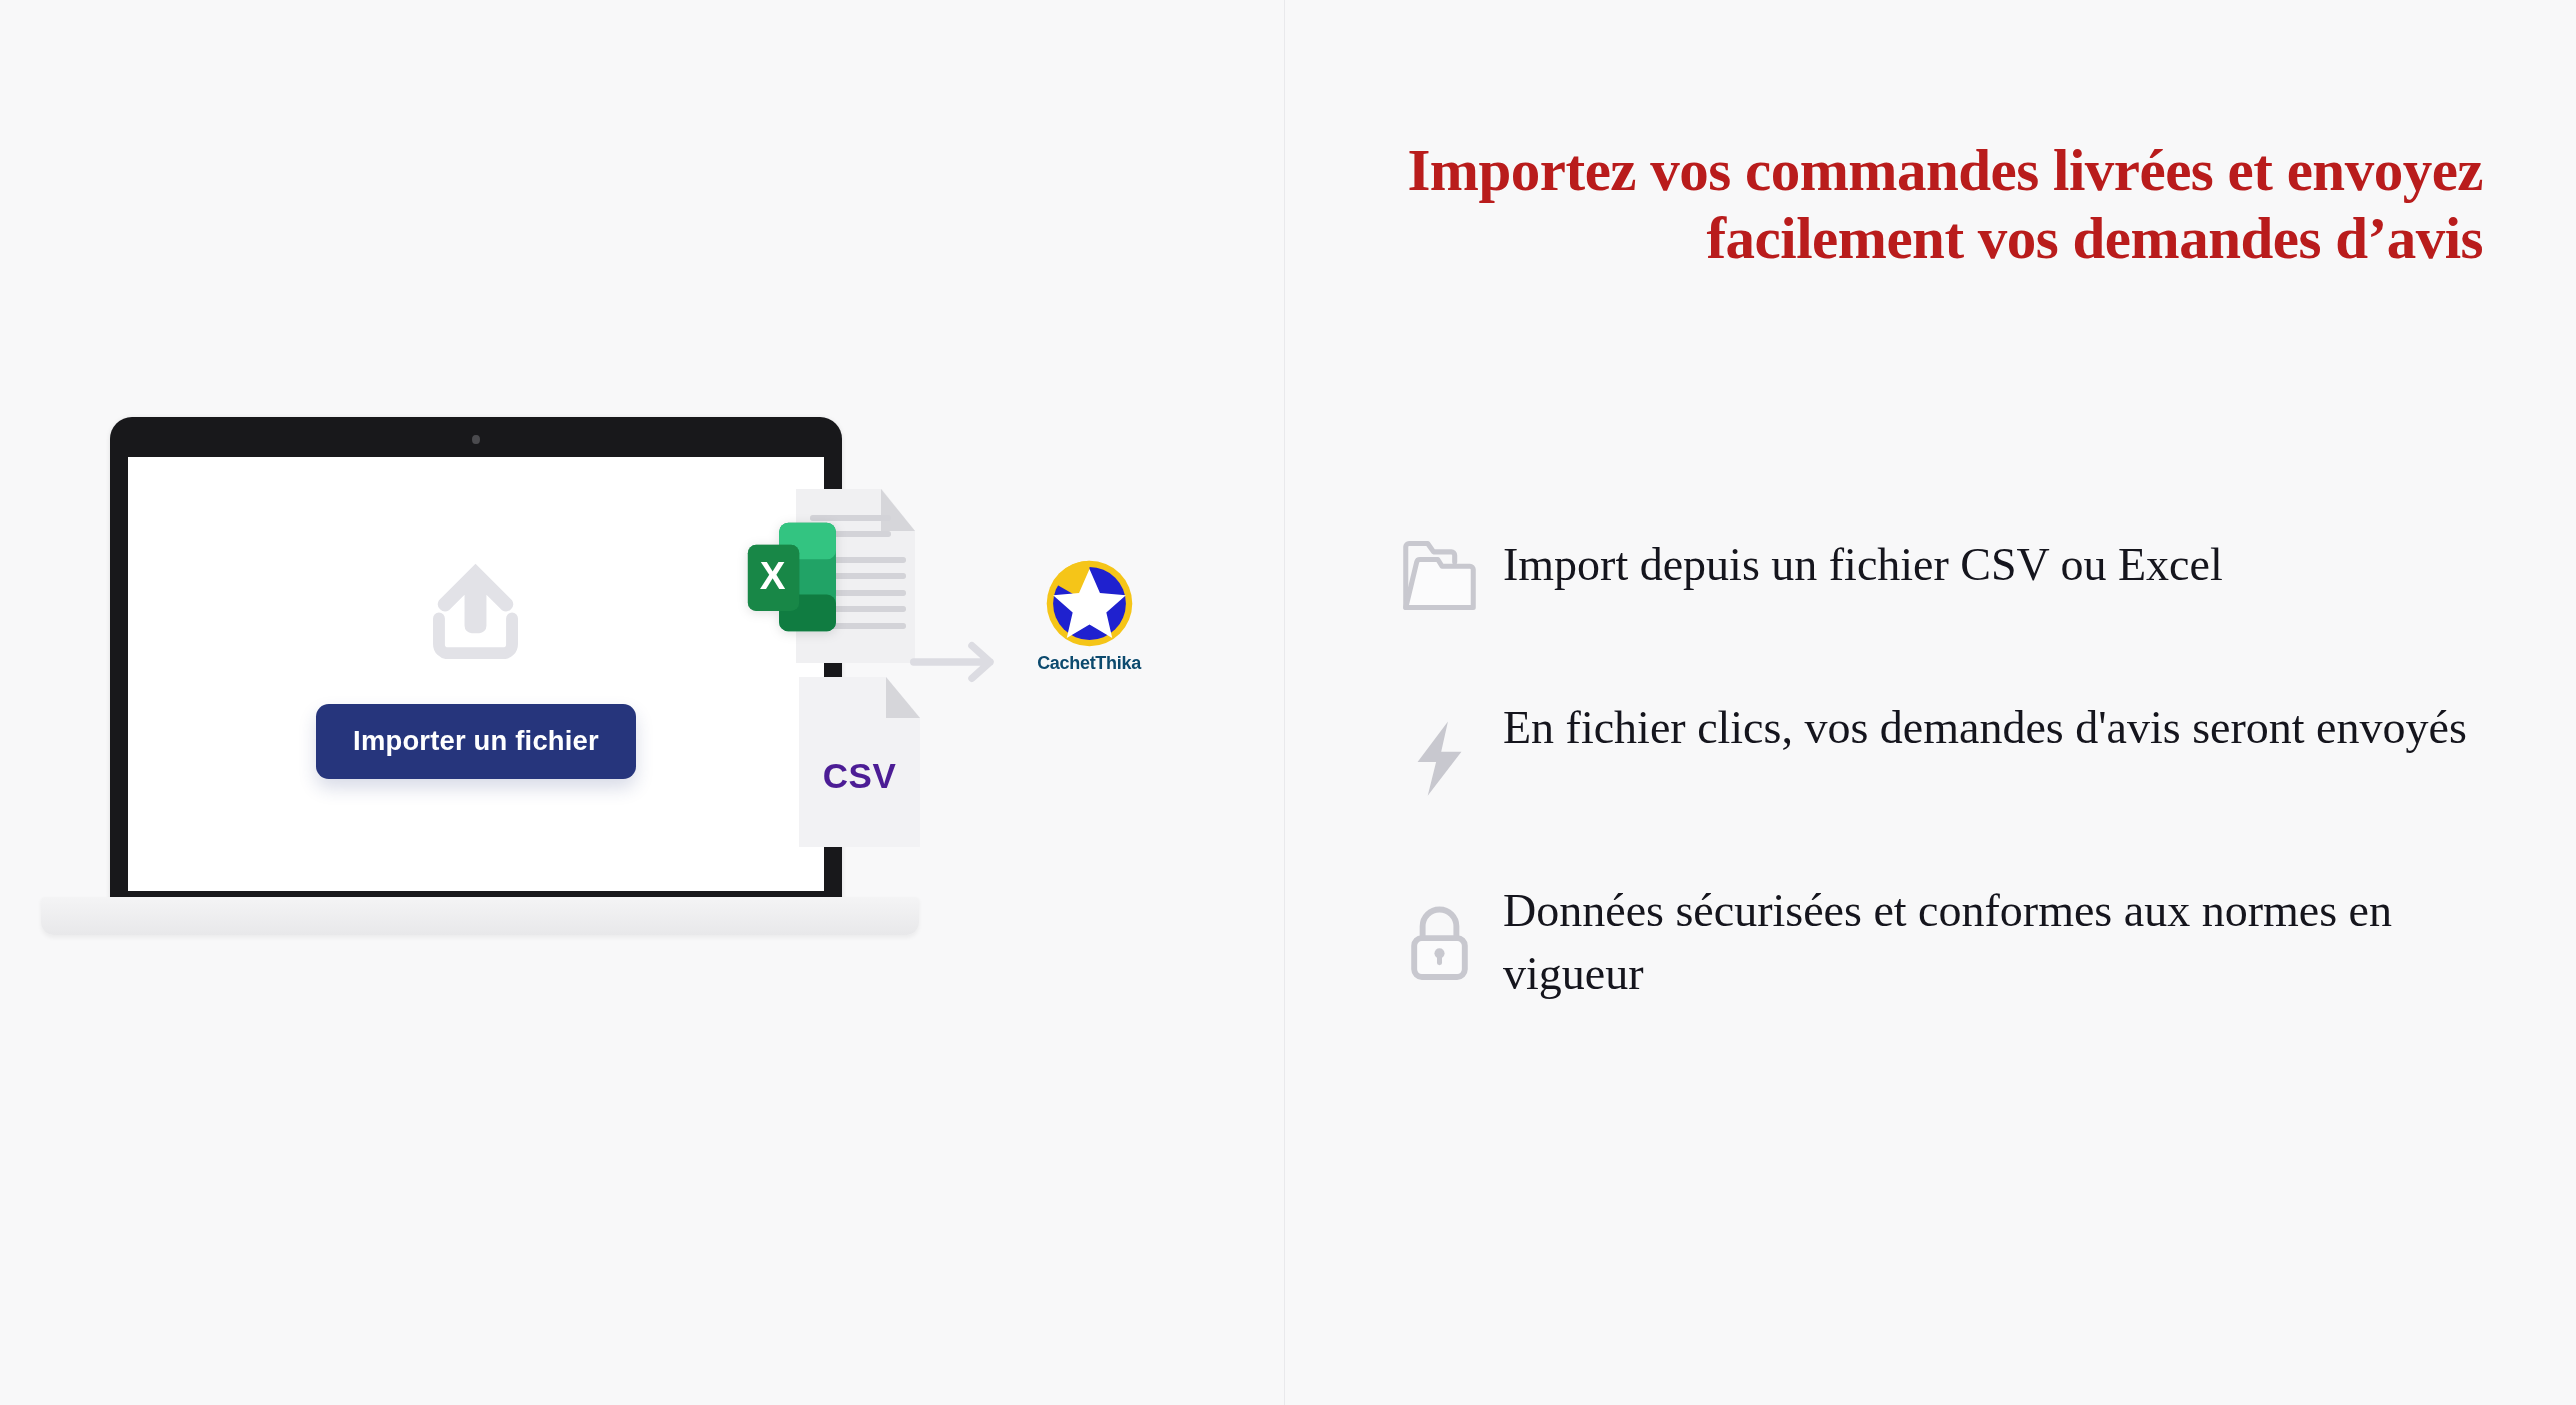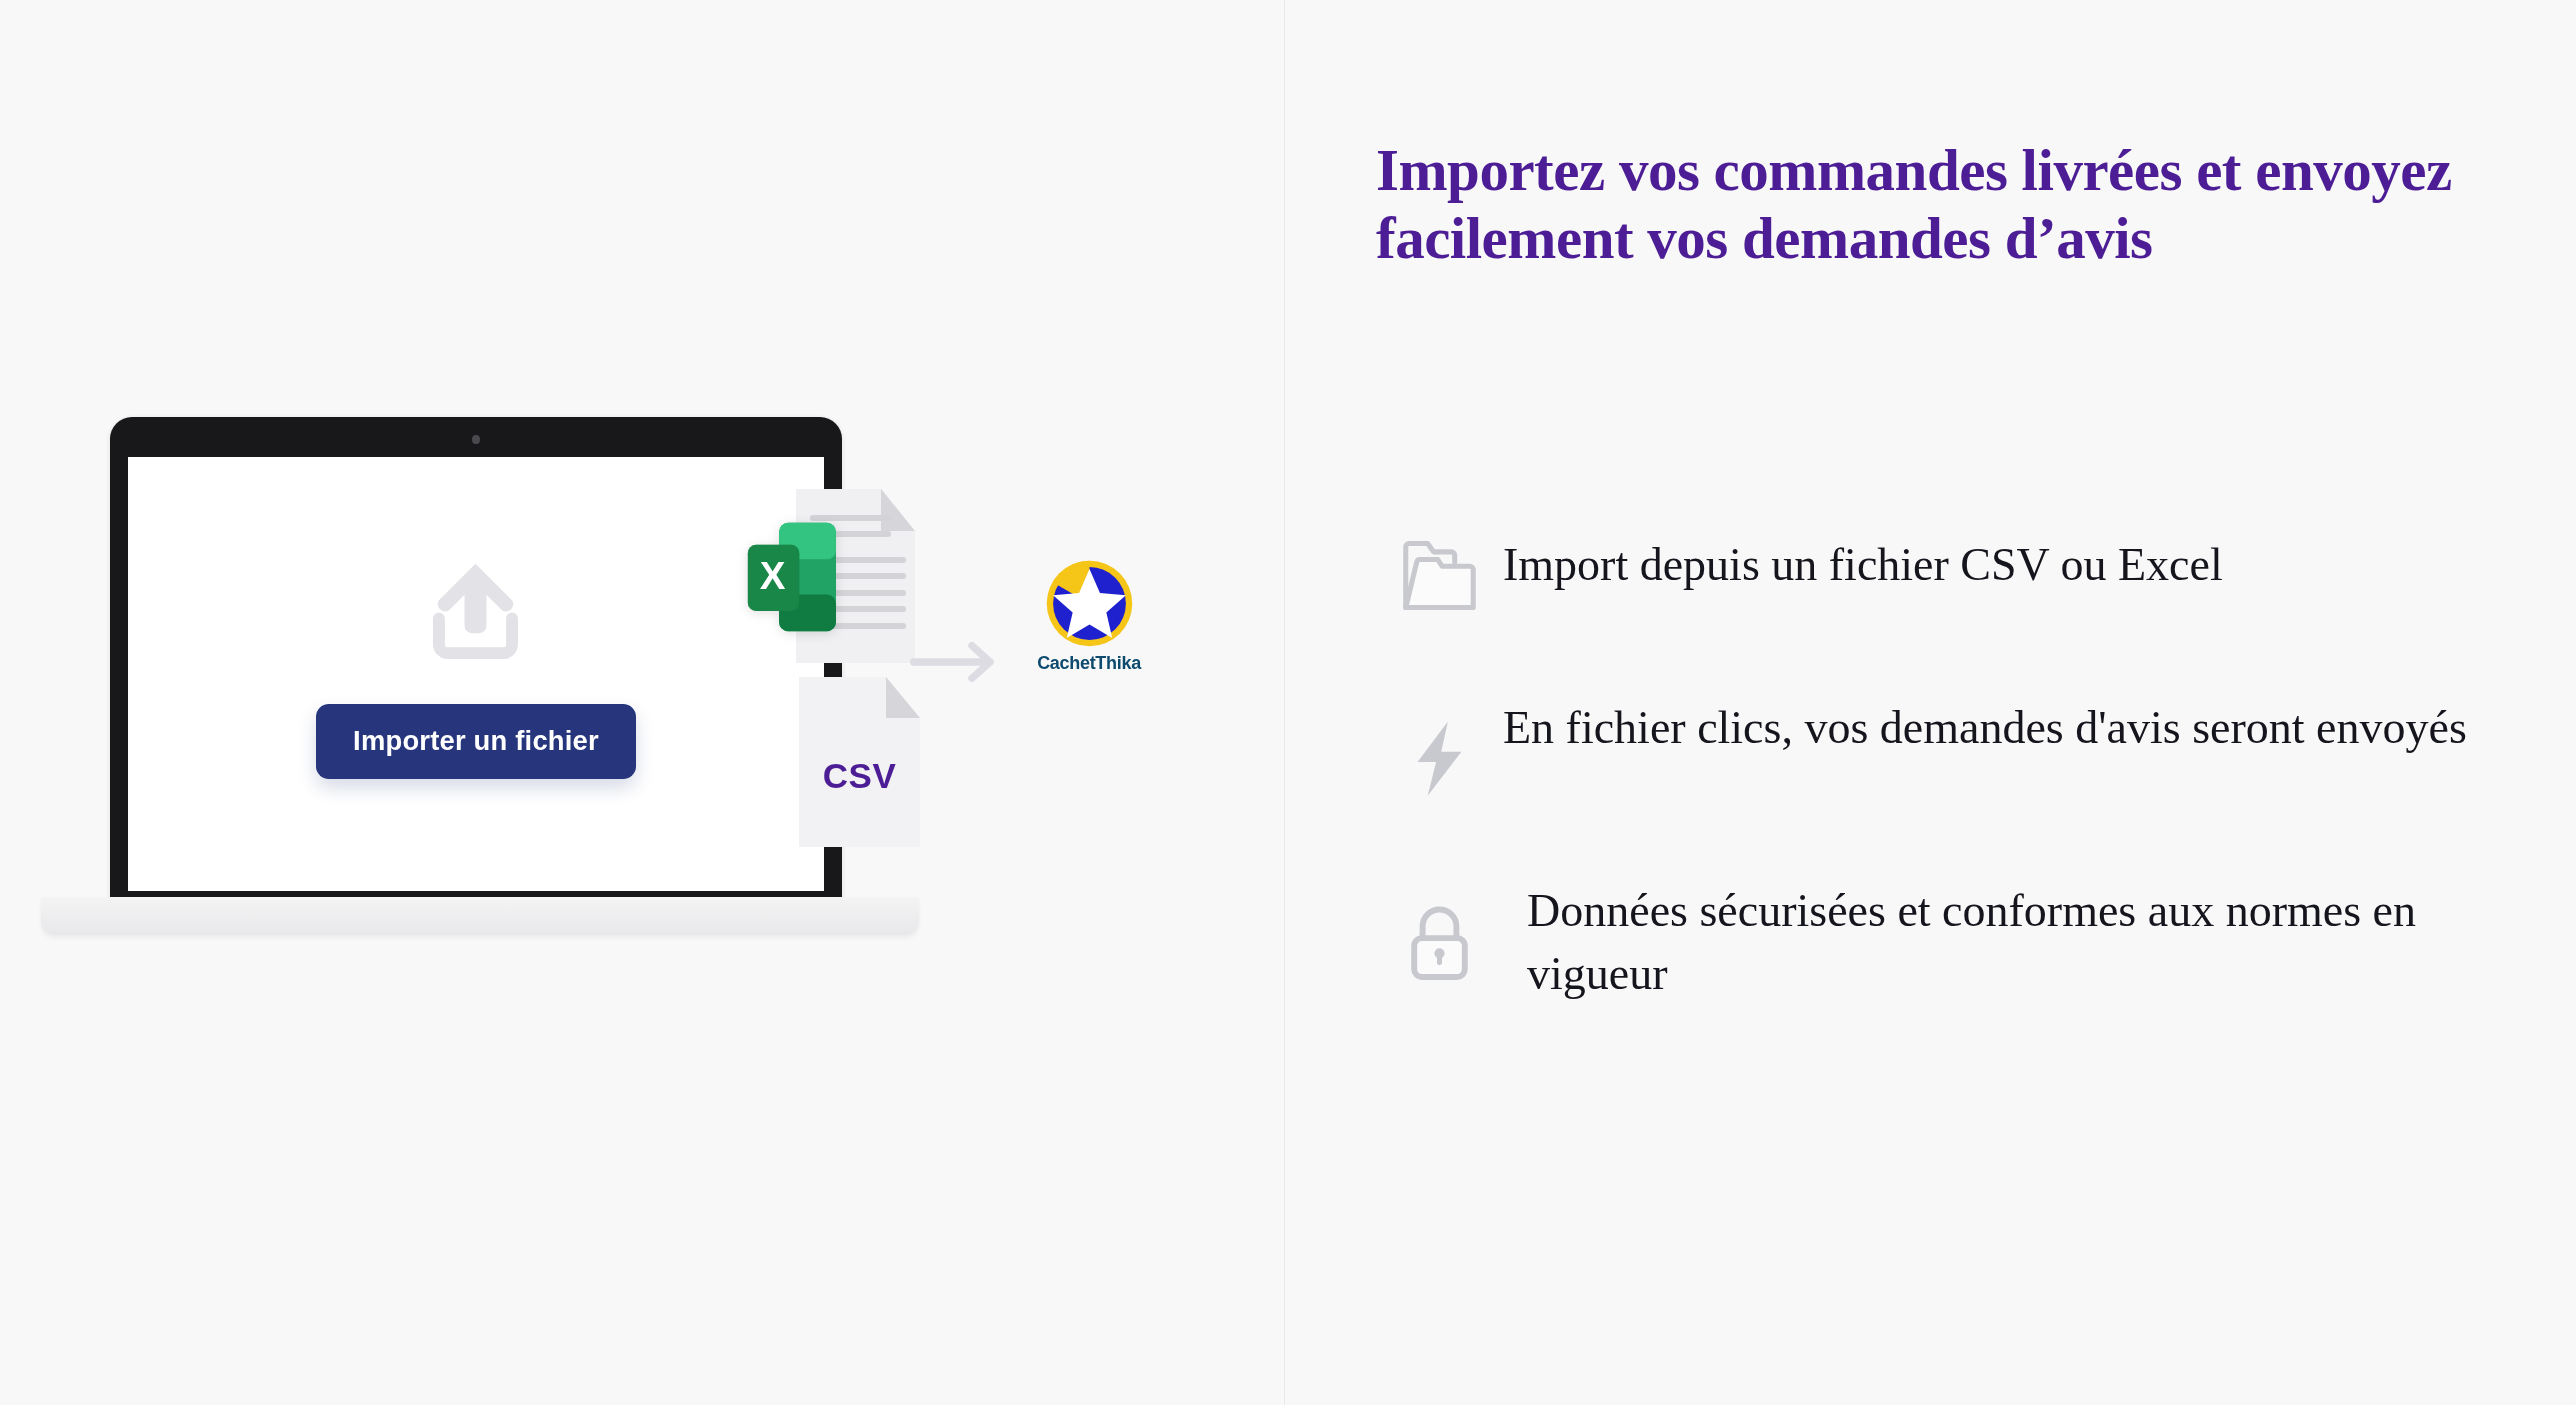--- a/index.html
+++ b/index.html
@@ -246,41 +246,41 @@
     flex: 1 1 auto;
     height: 1405px;
     background: #f8f8f9;
   }
 
   .headline {
     position: absolute;
     left: 91px;
     top: 96px;
     width: 1107px;
-    text-align: left;
+    text-align: right;
     font-family: "Liberation Serif", serif;
     font-weight: bold;
     font-size: 59px;
     line-height: 1.16;
-    color: #4c1d95;
+    color: #b91c1c;
     letter-spacing: -0.5px;
   }
 
   .features {
     position: absolute;
     left: 110px;
     top: 531px;
     width: 1153px;
   }
   .feature-row {
     display: flex;
     align-items: flex-start;
     margin-bottom: 75px;
   }
-  .feature-row:last-child { margin-bottom: 0; gap: 24px; }
+  .feature-row:last-child { margin-bottom: 0; }
 
   .feature-icon {
     flex: 0 0 88px;
     width: 88px;
     height: 88px;
     display: flex;
     align-items: center;
     justify-content: center;
   }
   .feature-text {

